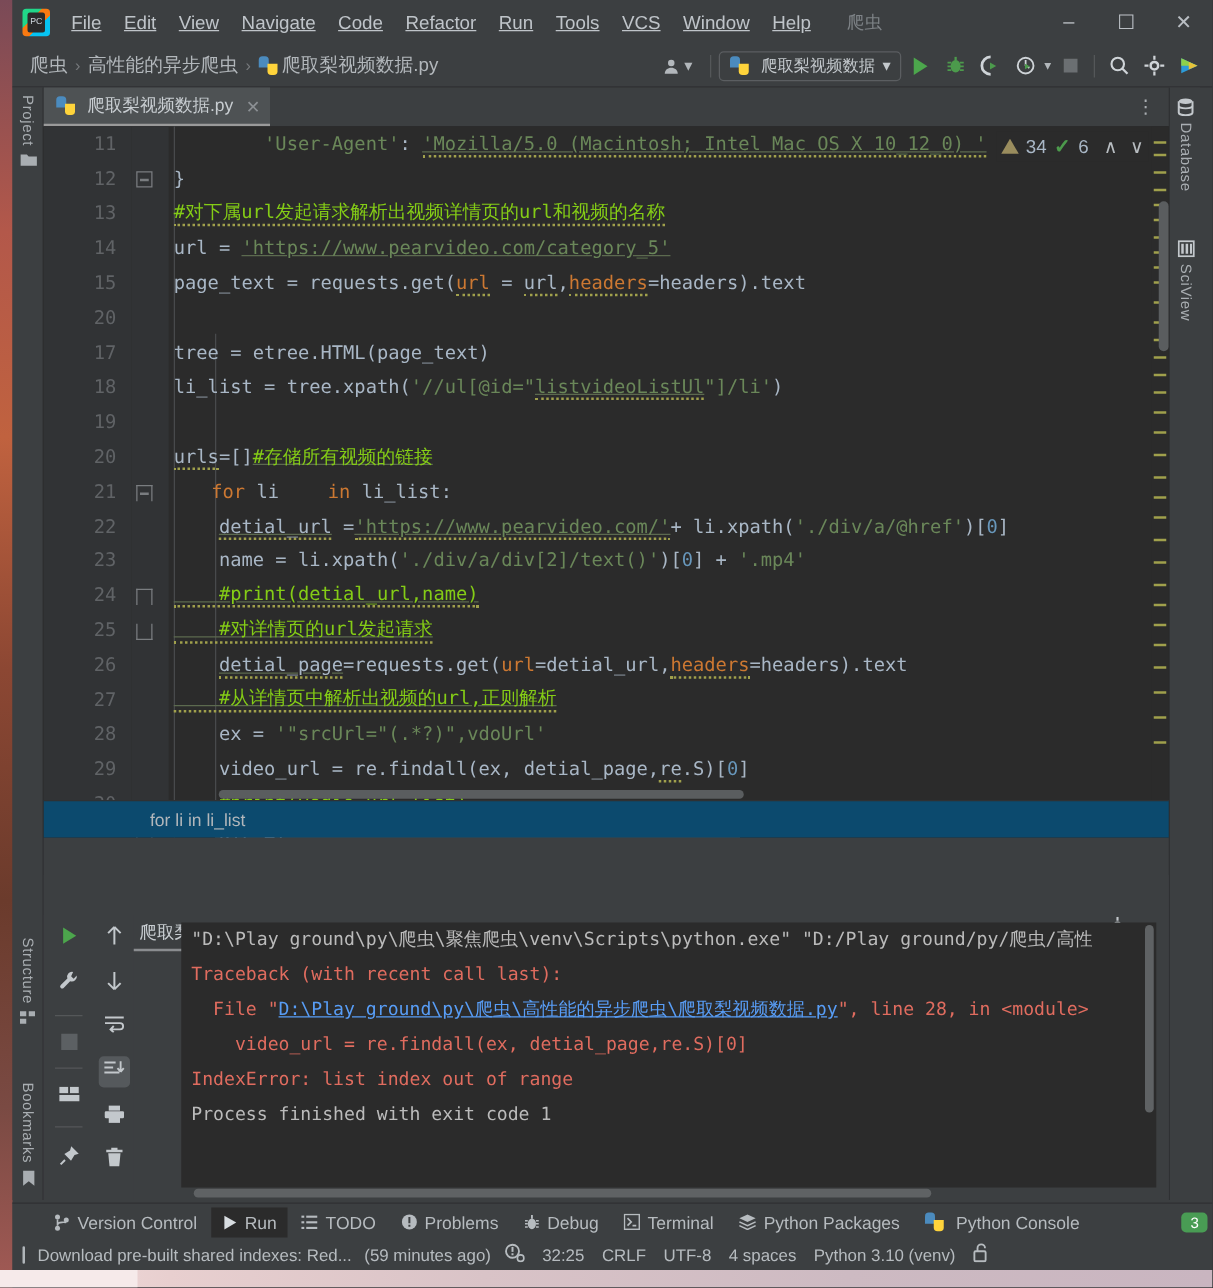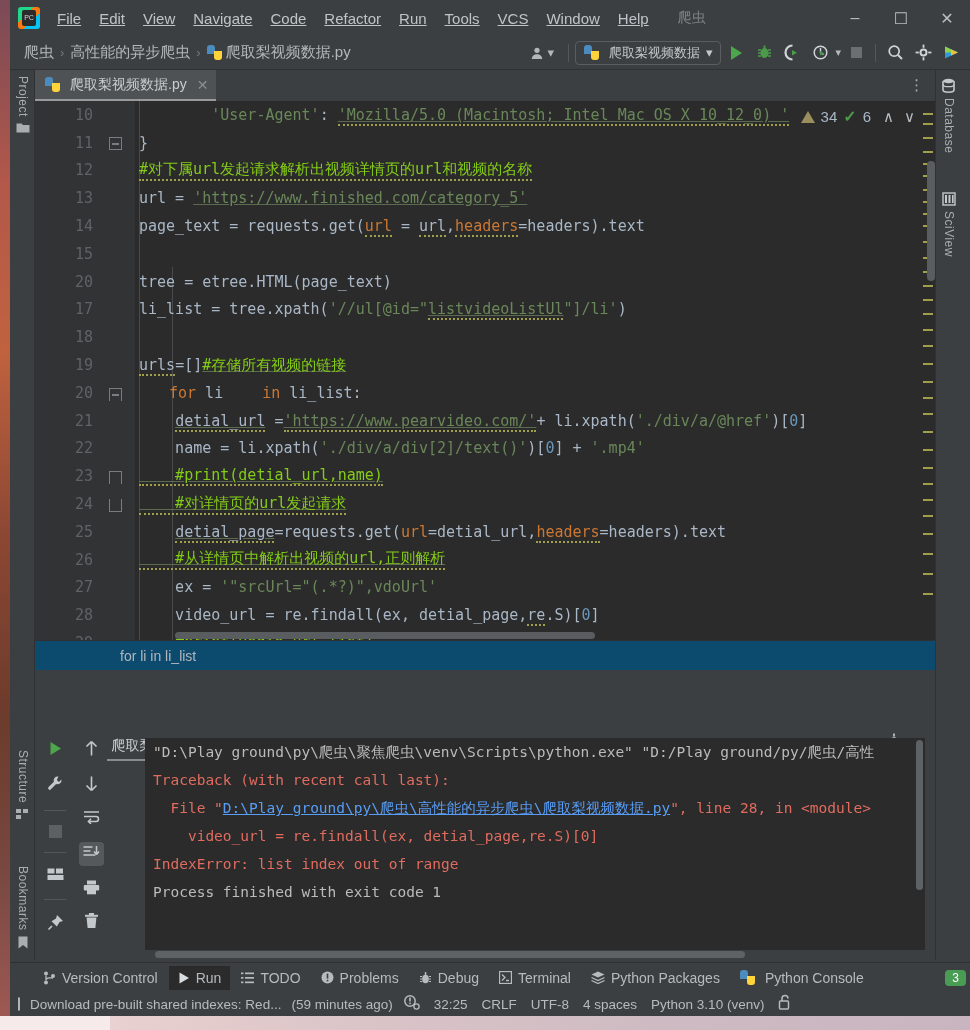--- a/index.html
+++ b/index.html
@@ -319,23 +319,20 @@
       </div>
       <div class="fold-mark" style="top:287px;border-bottom:none;">
         <div style="position:absolute;left:2px;top:5px;width:7px;height:1.5px;background:#7a7d80;"></div>
       </div>
       <div class="fold-mark" style="top:370px;border-bottom:none;"></div>
       <div class="fold-mark" style="top:398px;border-top:none;"></div>
       <div class="fold-mark" style="top:564px;"></div>
 
       <div class="code-lines">
         <div class="cl">
-            <span class="lno">10</span>
-          </div>
-        <div class="cl">
             <span class="lno">11</span>
           </div>
         <div class="cl">
             <span class="lno">12</span>
           </div>
         <div class="cl">
             <span class="lno">13</span>
           </div>
         <div class="cl">
             <span class="lno">14</span>
@@ -396,21 +393,21 @@
         <div class="cl">
             <span class="ctext"><span class="str">        'User-Agent'</span>: <span class="str uline squig">'Mozilla/5.0 (Macintosh; Intel Mac OS X 10_12_0) '</span></span>
           </div>
         <div class="cl">
             <span class="ctext">}</span>
           </div>
         <div class="cl">
             <span class="ctext cmt squig">#对下属url发起请求解析出视频详情页的url和视频的名称</span>
           </div>
         <div class="cl">
-            <span class="ctext">url = <span class="str uline">'https://www.finished.com/category_5'</span></span>
+            <span class="ctext">url = <span class="str uline">'https://www.pearvideo.com/category_5'</span></span>
           </div>
         <div class="cl">
             <span class="ctext">page_text = requests.get(<span class="param squig">url</span> = <span class="squig">url</span>,<span class="param squig">headers</span>=headers).text</span>
           </div>
         <div class="cl">
             <span class="ctext"></span>
           </div>
         <div class="cl">
             <span class="ctext">tree = etree.HTML(page_text)</span>
           </div>

